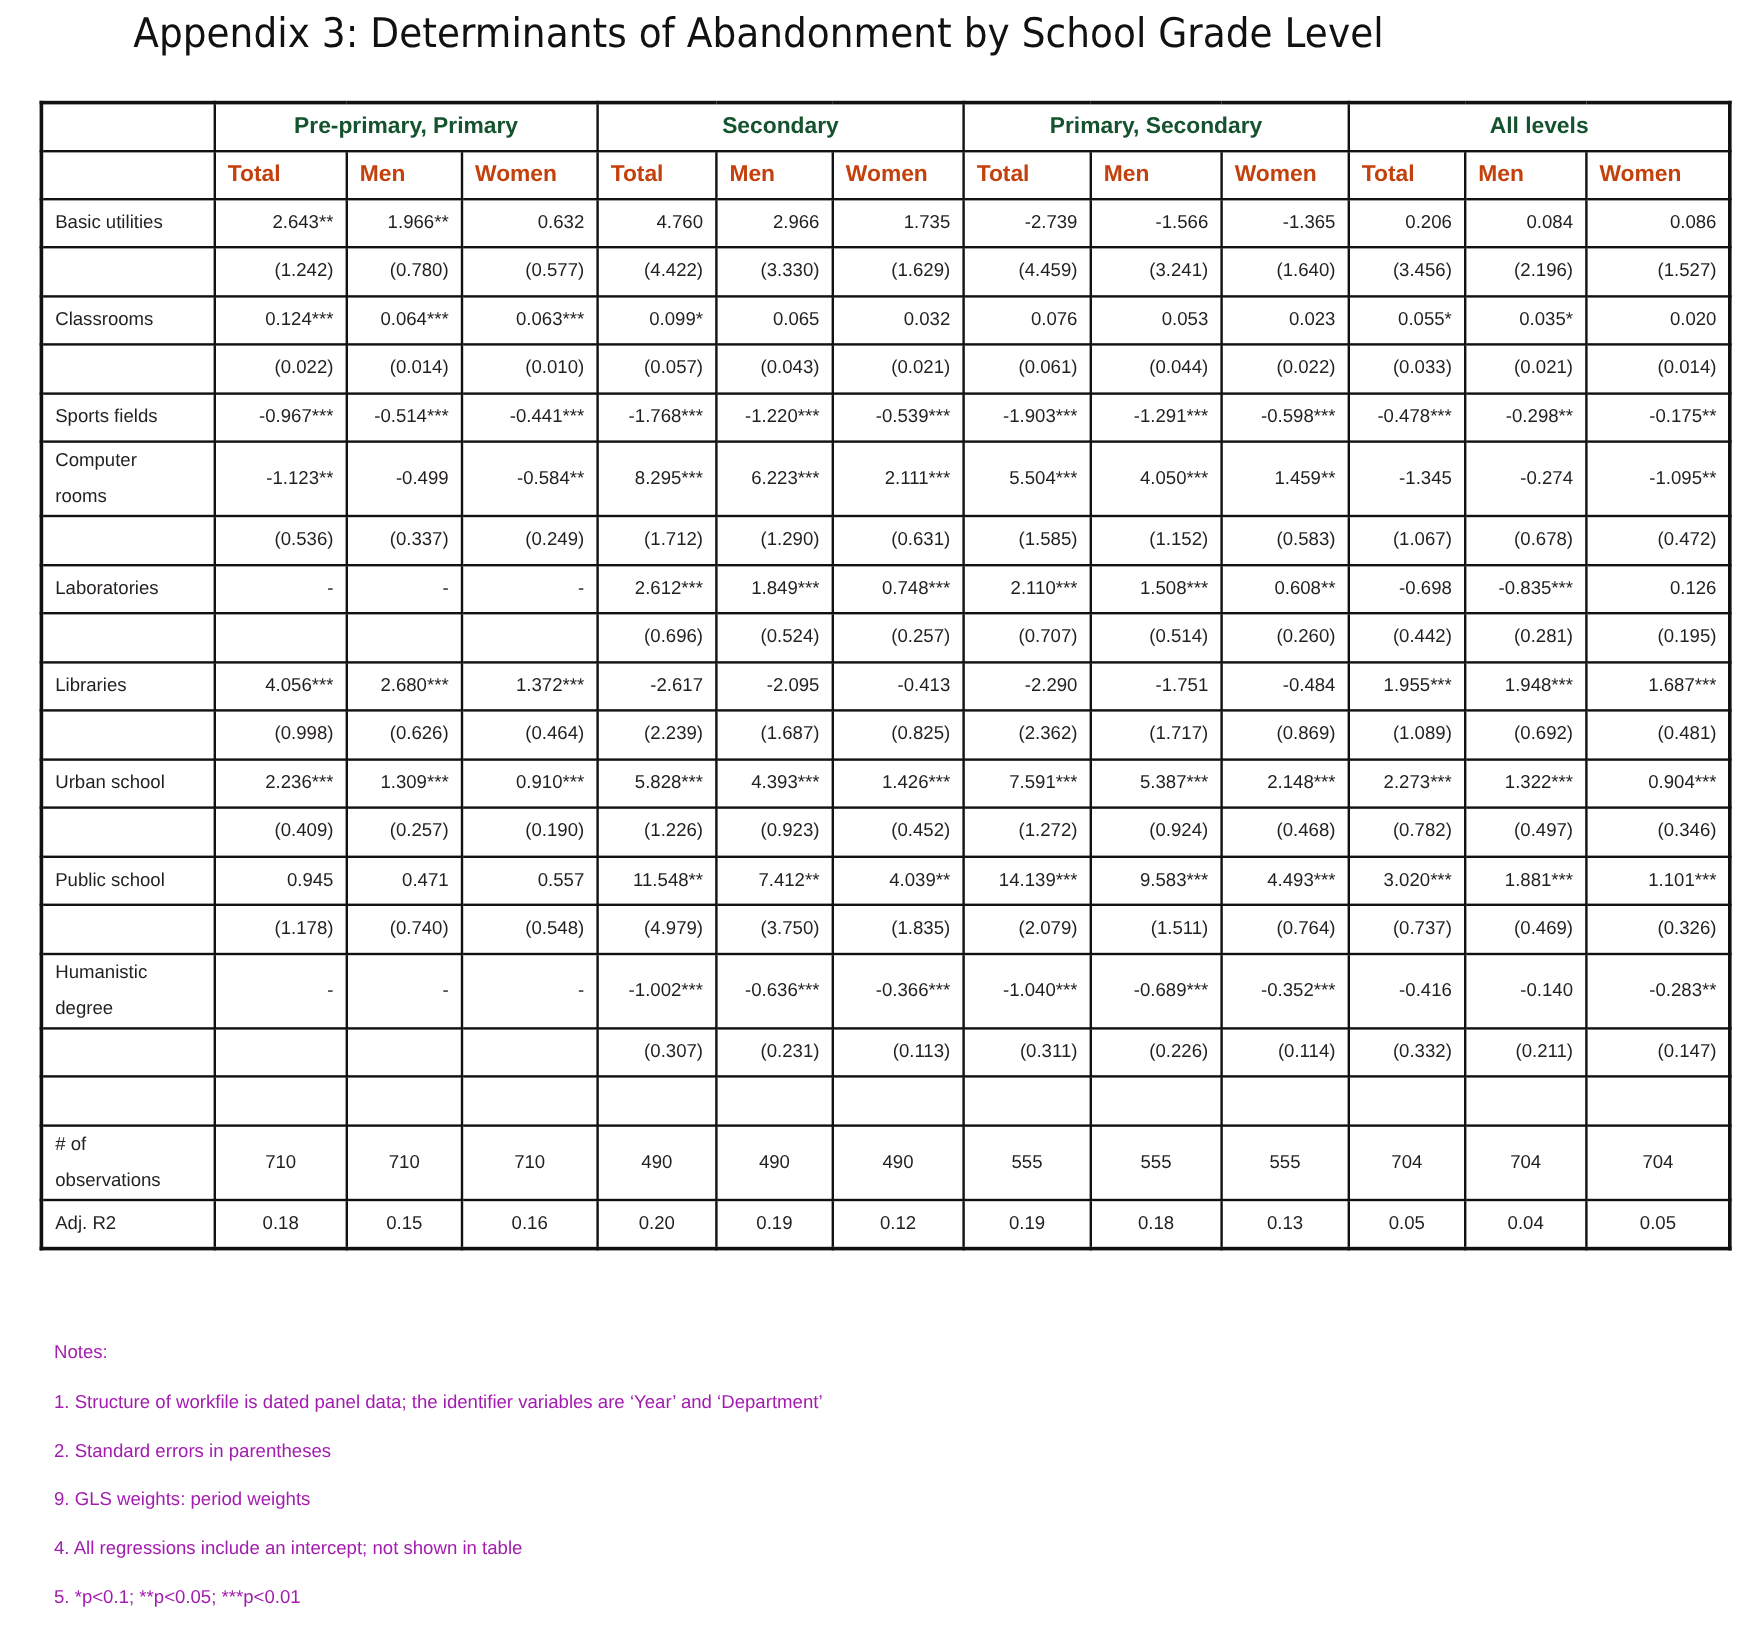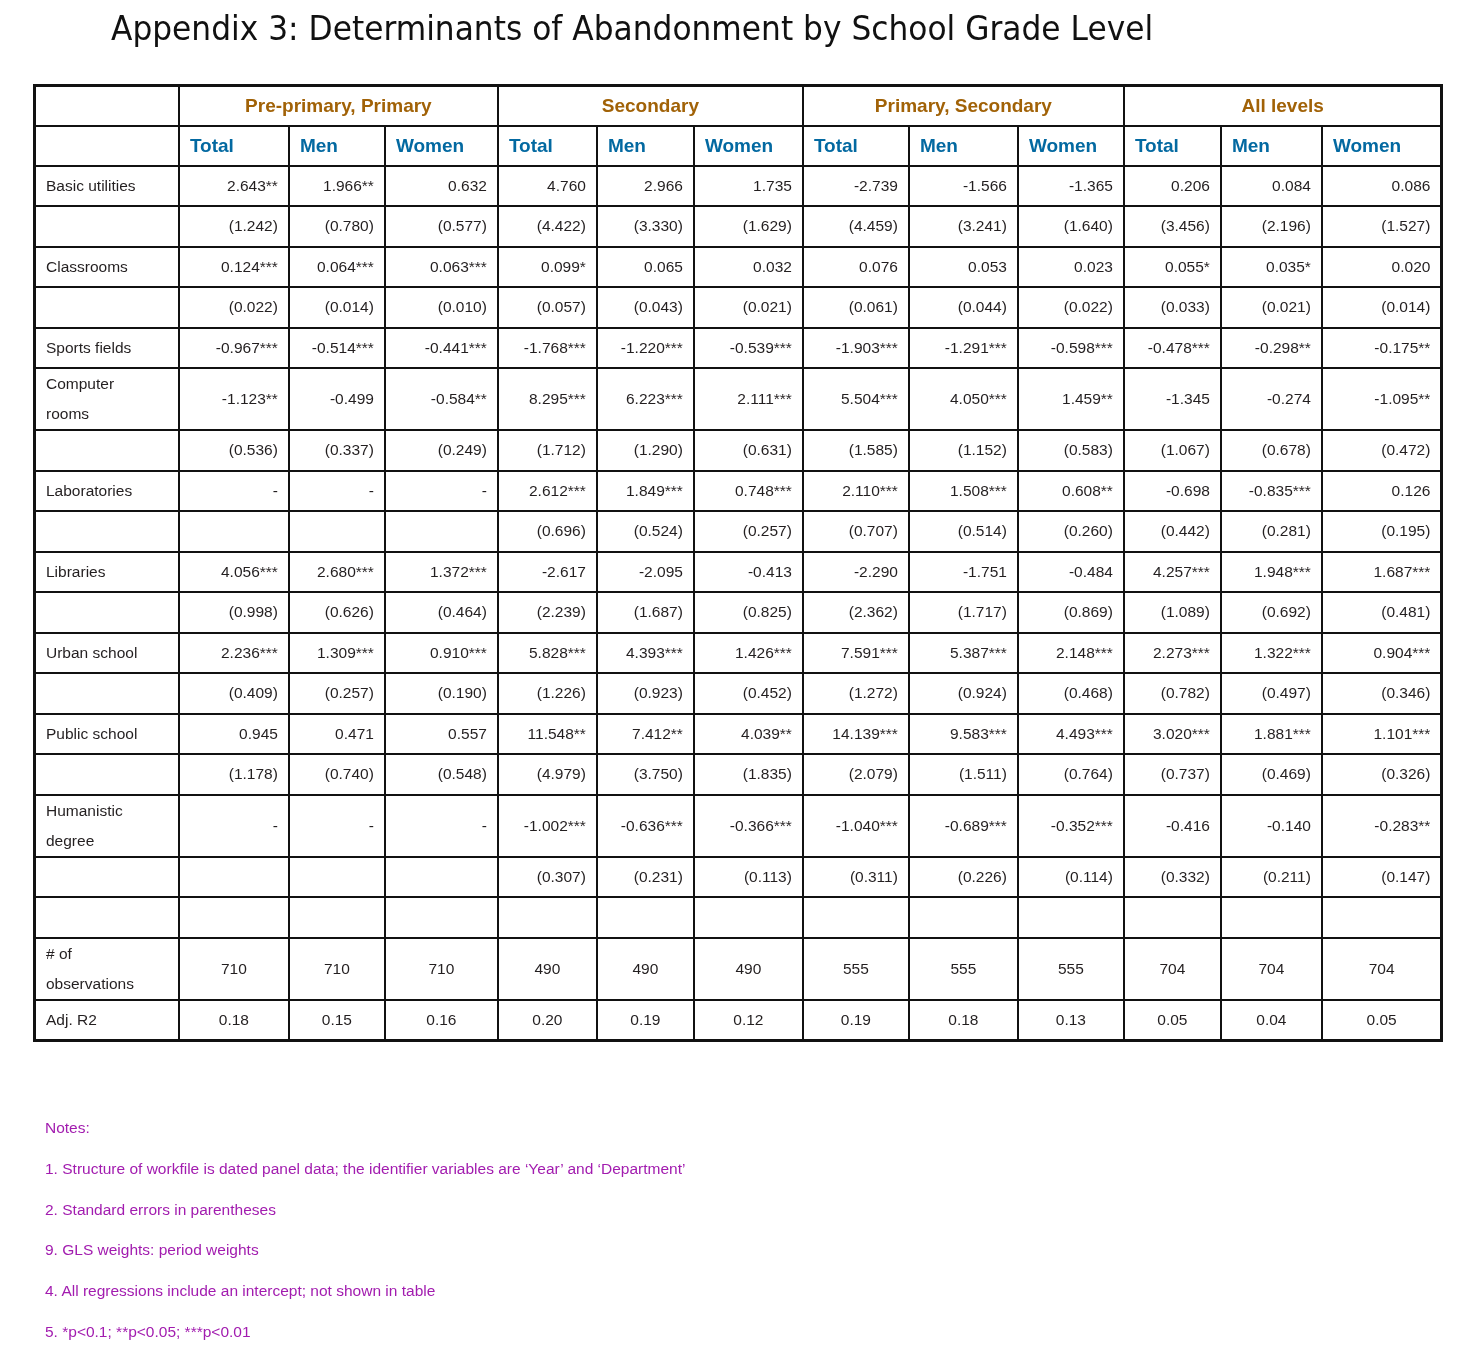--- a/index.html
+++ b/index.html
@@ -20,25 +20,25 @@
     table-layout: fixed;
   }
   table.reg td, table.reg th {
     border: 2px solid #111;
     padding: 0 10px;
     font-size: 15.5px;
     height: 36px;
     box-sizing: border-box;
   }
   table.reg th.group {
-    font-size: 19px; font-weight: 700; text-align: center; color: #a16207;
+    font-size: 19px; font-weight: 700; text-align: center; color: #14532d;
     height: 40px;
   }
   table.reg th.sub {
-    font-size: 19px; font-weight: 700; text-align: left; color: #0369a1;
+    font-size: 19px; font-weight: 700; text-align: left; color: #c2410c;
     height: 40px;
   }
   table.reg td.label { text-align: left; }
   table.reg td.num { text-align: right; }
   table.reg td.center { text-align: center; }
   table.reg tr.tall td { height: 72px; line-height: 30px; }
   table.reg tr.coef td, table.reg tr.se td { height: 40.5px; }
   .notes {
     position: absolute; left: 45px; top: 1118px;
     font-size: 15.5px; color: #a21caf;
@@ -230,21 +230,21 @@
         <td class="label">Libraries</td>
         <td class="num">4.056***</td>
         <td class="num">2.680***</td>
         <td class="num">1.372***</td>
         <td class="num">-2.617</td>
         <td class="num">-2.095</td>
         <td class="num">-0.413</td>
         <td class="num">-2.290</td>
         <td class="num">-1.751</td>
         <td class="num">-0.484</td>
-        <td class="num">4.257***</td>
+        <td class="num">1.955***</td>
         <td class="num">1.948***</td>
         <td class="num">1.687***</td>
       </tr>
       <tr class="se">
         <td class="label"></td>
         <td class="num">(0.998)</td>
         <td class="num">(0.626)</td>
         <td class="num">(0.464)</td>
         <td class="num">(2.239)</td>
         <td class="num">(1.687)</td>

